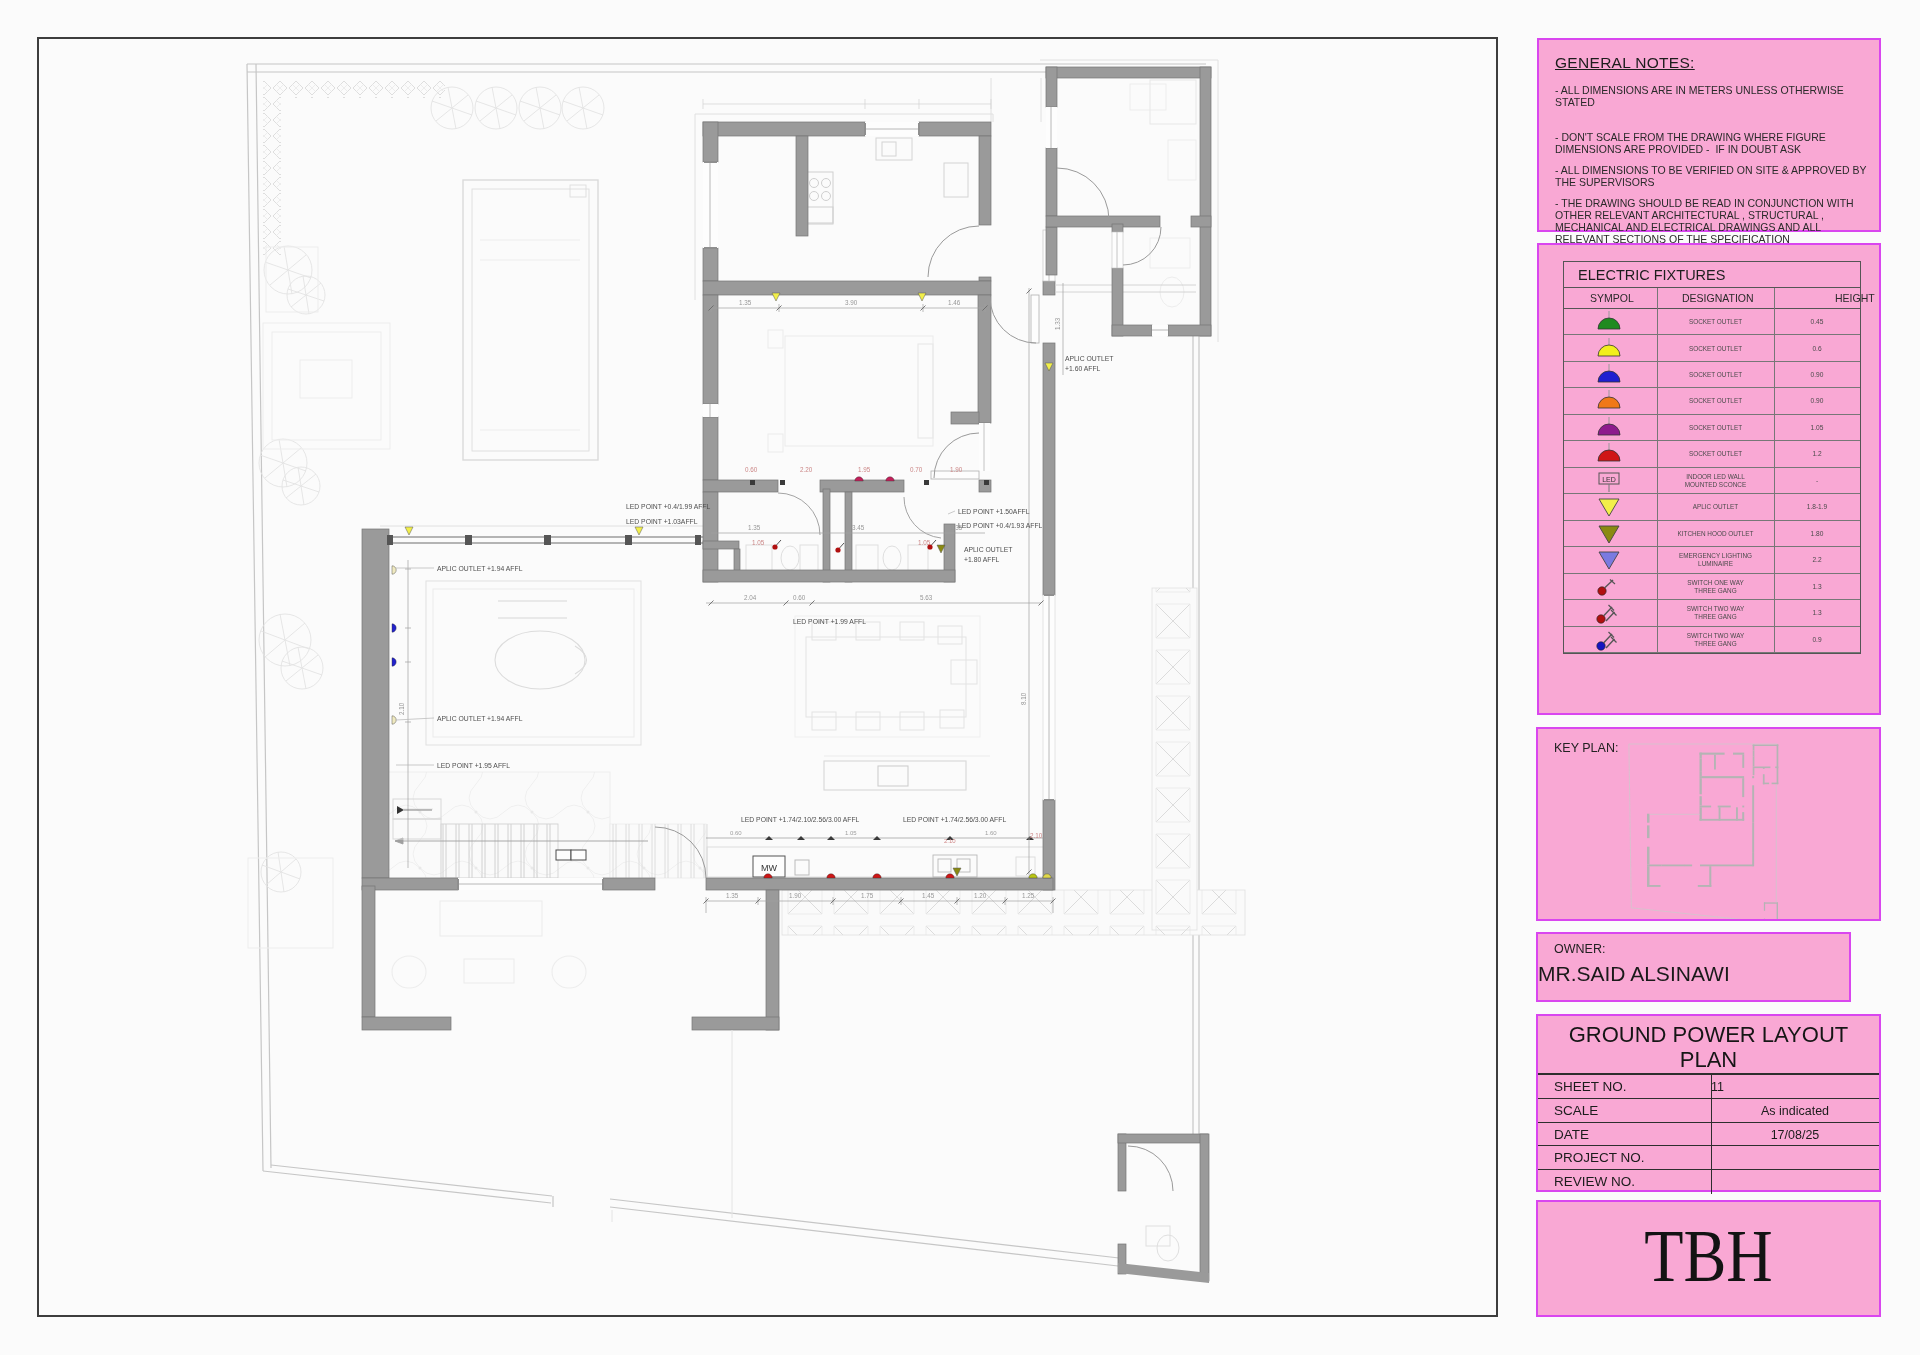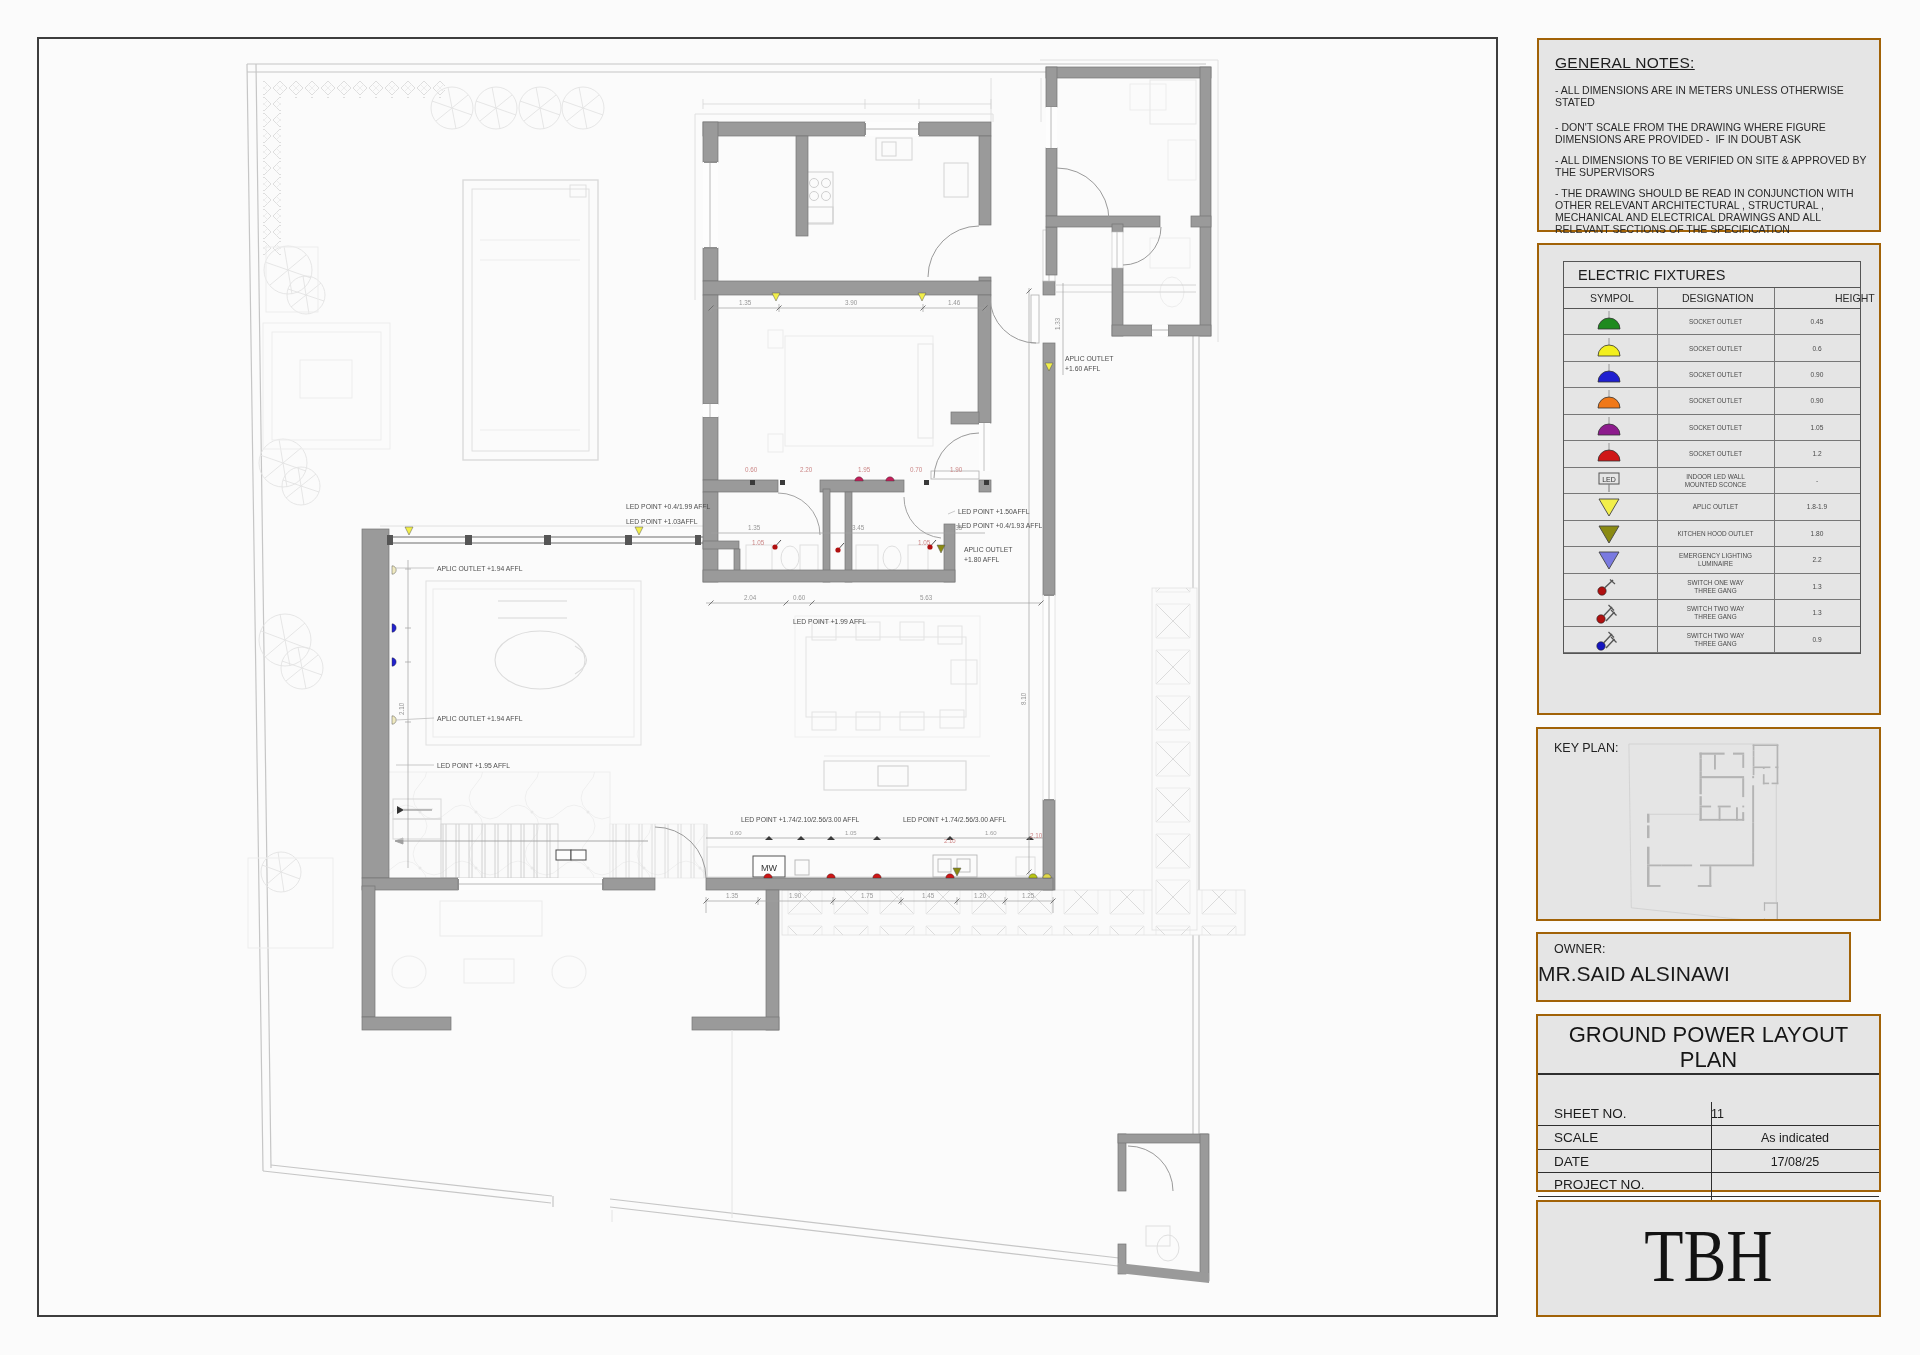--- a/index.html
+++ b/index.html
@@ -1,17 +1,17 @@
 <!DOCTYPE html>
 <html><head>
 <meta charset="utf-8">
 <style>
   html,body{margin:0;padding:0;background:#fbfbfb;}
   #sheet{position:relative;width:1920px;height:1355px;background:#fbfbfb;font-family:"Liberation Sans",sans-serif;overflow:hidden;}
-  .box{position:absolute;border:2px solid #a16207;background:#e5e5e5;box-sizing:border-box;}
+  .box{position:absolute;border:2px solid #d946ef;background:#f9a8d4;box-sizing:border-box;}
 </style>
 </head>
 <body>
 <div id="sheet">
 
 <svg width="1920" height="1355" viewBox="0 0 1920 1355" style="position:absolute;left:0;top:0;">
 <defs>
 <pattern id="hatchX" width="46" height="46" patternUnits="userSpaceOnUse">
           <rect width="46" height="46" fill="#fafafa"></rect>
           <path d="M6 6 L40 40 M40 6 L6 40" stroke="#dcdcdc" stroke-width="1" fill="none"></path>
@@ -634,21 +634,21 @@
         <path d="M434 765 L396 765"></path>
         <path d="M700 506 L706 510"></path>
         <path d="M955 511 L948 514"></path>
       </g>
 </svg>
 
 <div class="box" style="left:1537px;top:38px;width:344px;height:194px;">
   <div style="position:absolute;left:16px;top:14px;font-size:15.5px;letter-spacing:.3px;text-decoration:underline;color:#1d1d1d;">GENERAL NOTES:</div>
   <div style="position:absolute;left:16px;top:38px;width:318px;font-size:10.5px;line-height:12px;color:#2a2a2a;">
     <div style="margin-top:6px;">- ALL DIMENSIONS ARE IN METERS UNLESS OTHERWISE STATED</div>
-    <div style="margin-top:13px;">- DON'T SCALE FROM THE DRAWING WHERE FIGURE DIMENSIONS ARE PROVIDED -&nbsp; IF IN DOUBT ASK</div>
+    <div style="margin-top:23px;">- DON'T SCALE FROM THE DRAWING WHERE FIGURE DIMENSIONS ARE PROVIDED -&nbsp; IF IN DOUBT ASK</div>
     <div style="margin-top:9px;">- ALL DIMENSIONS TO BE VERIFIED ON SITE &amp; APPROVED BY THE SUPERVISORS</div>
     <div style="margin-top:9px;">- THE DRAWING SHOULD BE READ IN CONJUNCTION WITH OTHER RELEVANT ARCHITECTURAL , STRUCTURAL , MECHANICAL AND ELECTRICAL DRAWINGS AND ALL RELEVANT SECTIONS OF THE SPECIFICATION</div>
   </div>
 </div>
 
 <div class="box" style="left:1537px;top:243px;width:344px;height:472px;">
   <div style="position:absolute;left:24px;top:16px;width:296px;height:391px;border:1px solid #555;">
     <div style="position:absolute;left:0;top:0;width:100%;height:26px;border-bottom:1px solid #555;box-sizing:border-box;">
       <div style="margin-left:14px;margin-top:5px;font-size:14.5px;color:#1e1e1e;">ELECTRIC FIXTURES</div>
     </div>
@@ -835,21 +835,21 @@
 </div>
 
 <div class="box" style="left:1536px;top:932px;width:315px;height:70px;padding-left:44px;">
   <div style="position:absolute;left:16px;top:8px;font-size:12.5px;color:#222;">OWNER:</div>
   <div style="position:absolute;left:0;top:28px;width:100%;font-size:21px;color:#1a1a1a;">MR.SAID ALSINAWI</div>
 </div>
 
 <div class="box" style="left:1536px;top:1014px;width:345px;height:178px;">
   <div style="position:absolute;left:0;top:6px;width:100%;text-align:center;font-size:22px;line-height:25px;color:#161616;">GROUND POWER LAYOUT<br>PLAN</div>
   <div style="position:absolute;left:0;top:57px;width:100%;height:0;border-top:2px solid #2e2e2e;"></div>
-  <div style="position:absolute;left:0;top:59px;width:100%;height:119px;margin-top:27px;">
+  <div style="position:absolute;left:0;top:59px;width:100%;height:119px;">
     <div style="position:absolute;left:0;top:0.0px;width:100%;height:23.80px;border-bottom:1px solid #2e2e2e;box-sizing:border-box;">
           <span style="position:absolute;left:16px;top:4px;font-size:13.5px;color:#1c1c1c;">SHEET NO.</span>
           <span style="position:absolute;left:173px;top:5px;width:168px;text-align:left;font-size:12.5px;color:#1c1c1c;">11</span>
         </div>
     <div style="position:absolute;left:0;top:23.8px;width:100%;height:23.80px;border-bottom:1px solid #2e2e2e;box-sizing:border-box;">
           <span style="position:absolute;left:16px;top:4px;font-size:13.5px;color:#1c1c1c;">SCALE</span>
           <span style="position:absolute;left:173px;top:5px;width:168px;text-align:center;font-size:12.5px;color:#1c1c1c;">As indicated</span>
         </div>
     <div style="position:absolute;left:0;top:47.6px;width:100%;height:23.80px;border-bottom:1px solid #2e2e2e;box-sizing:border-box;">
           <span style="position:absolute;left:16px;top:4px;font-size:13.5px;color:#1c1c1c;">DATE</span>

